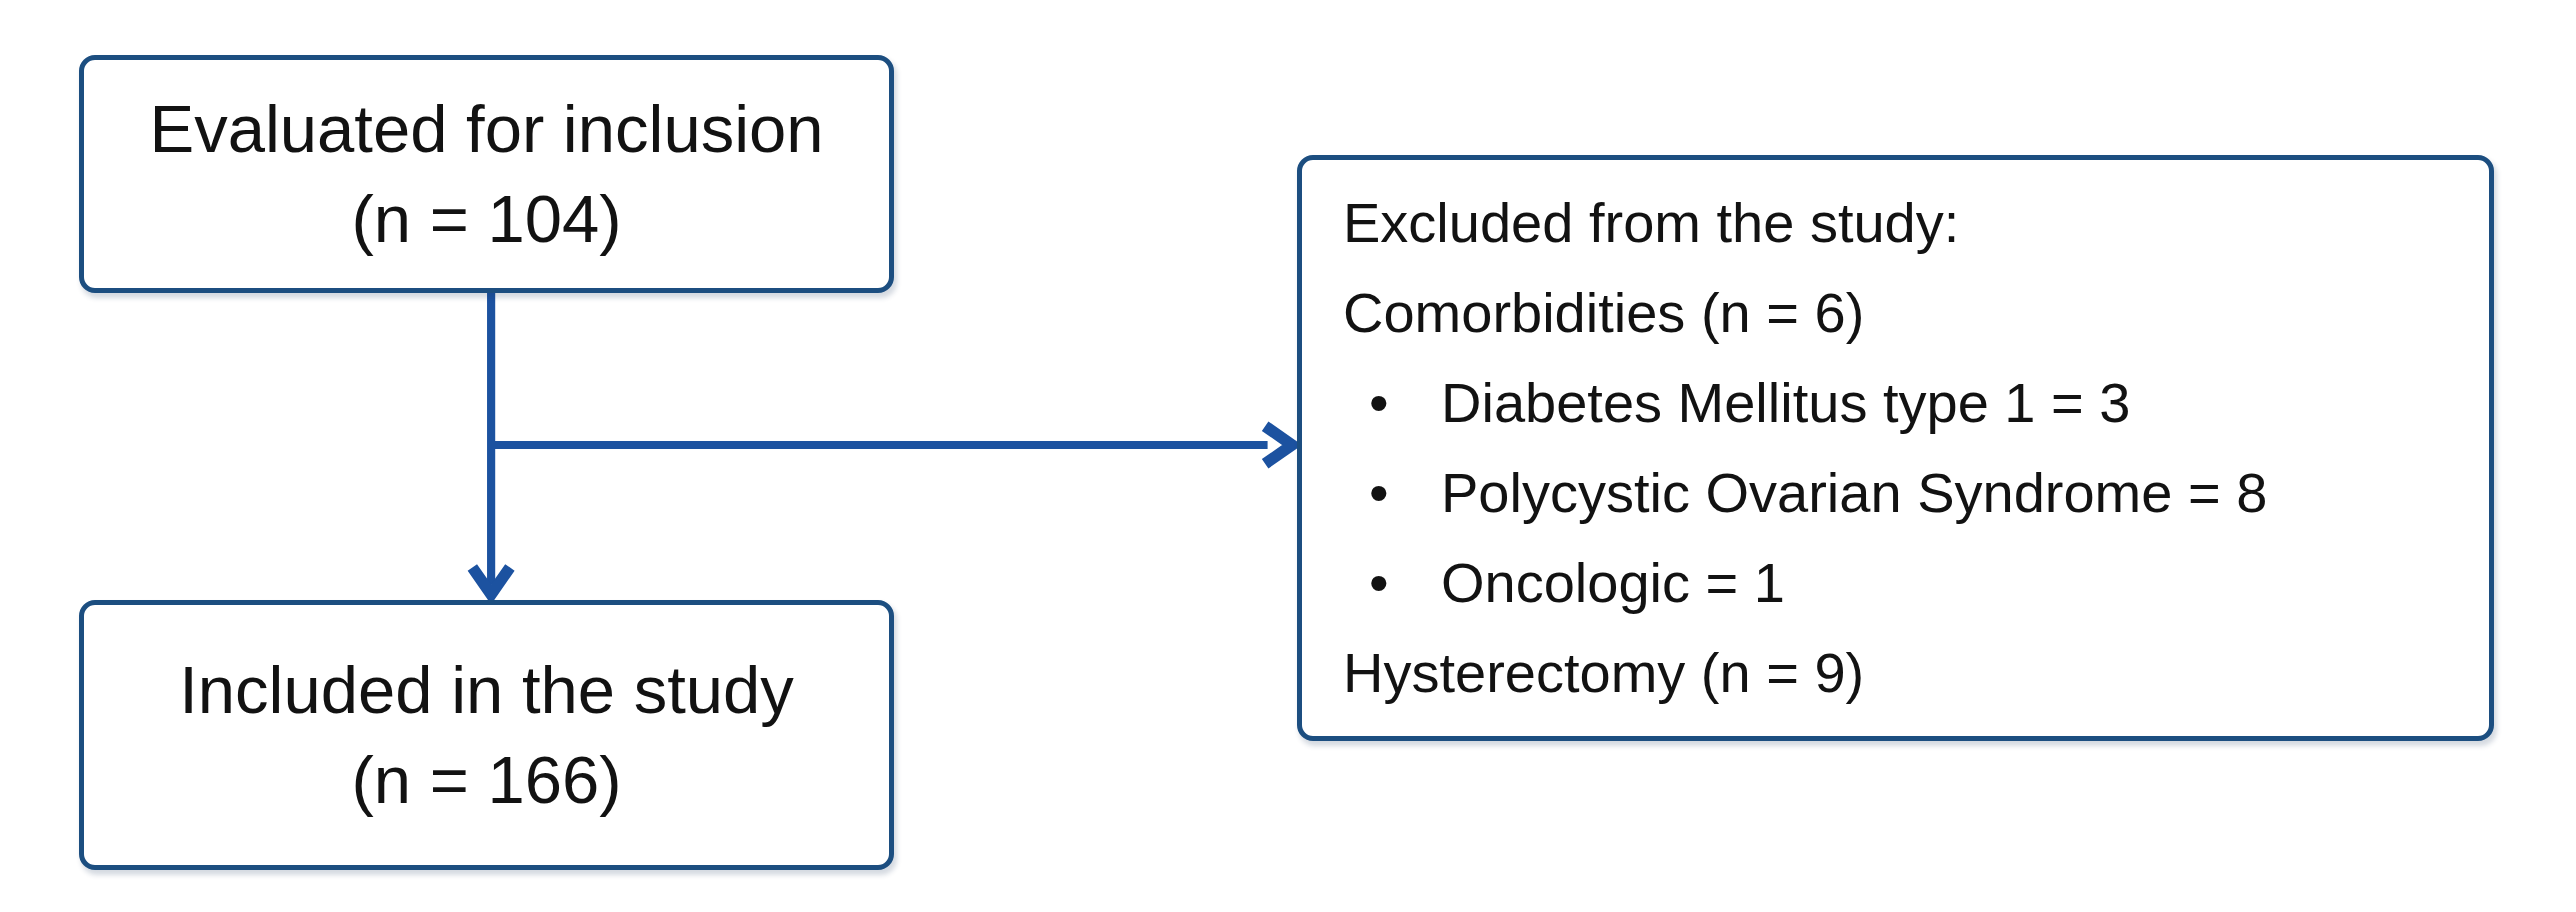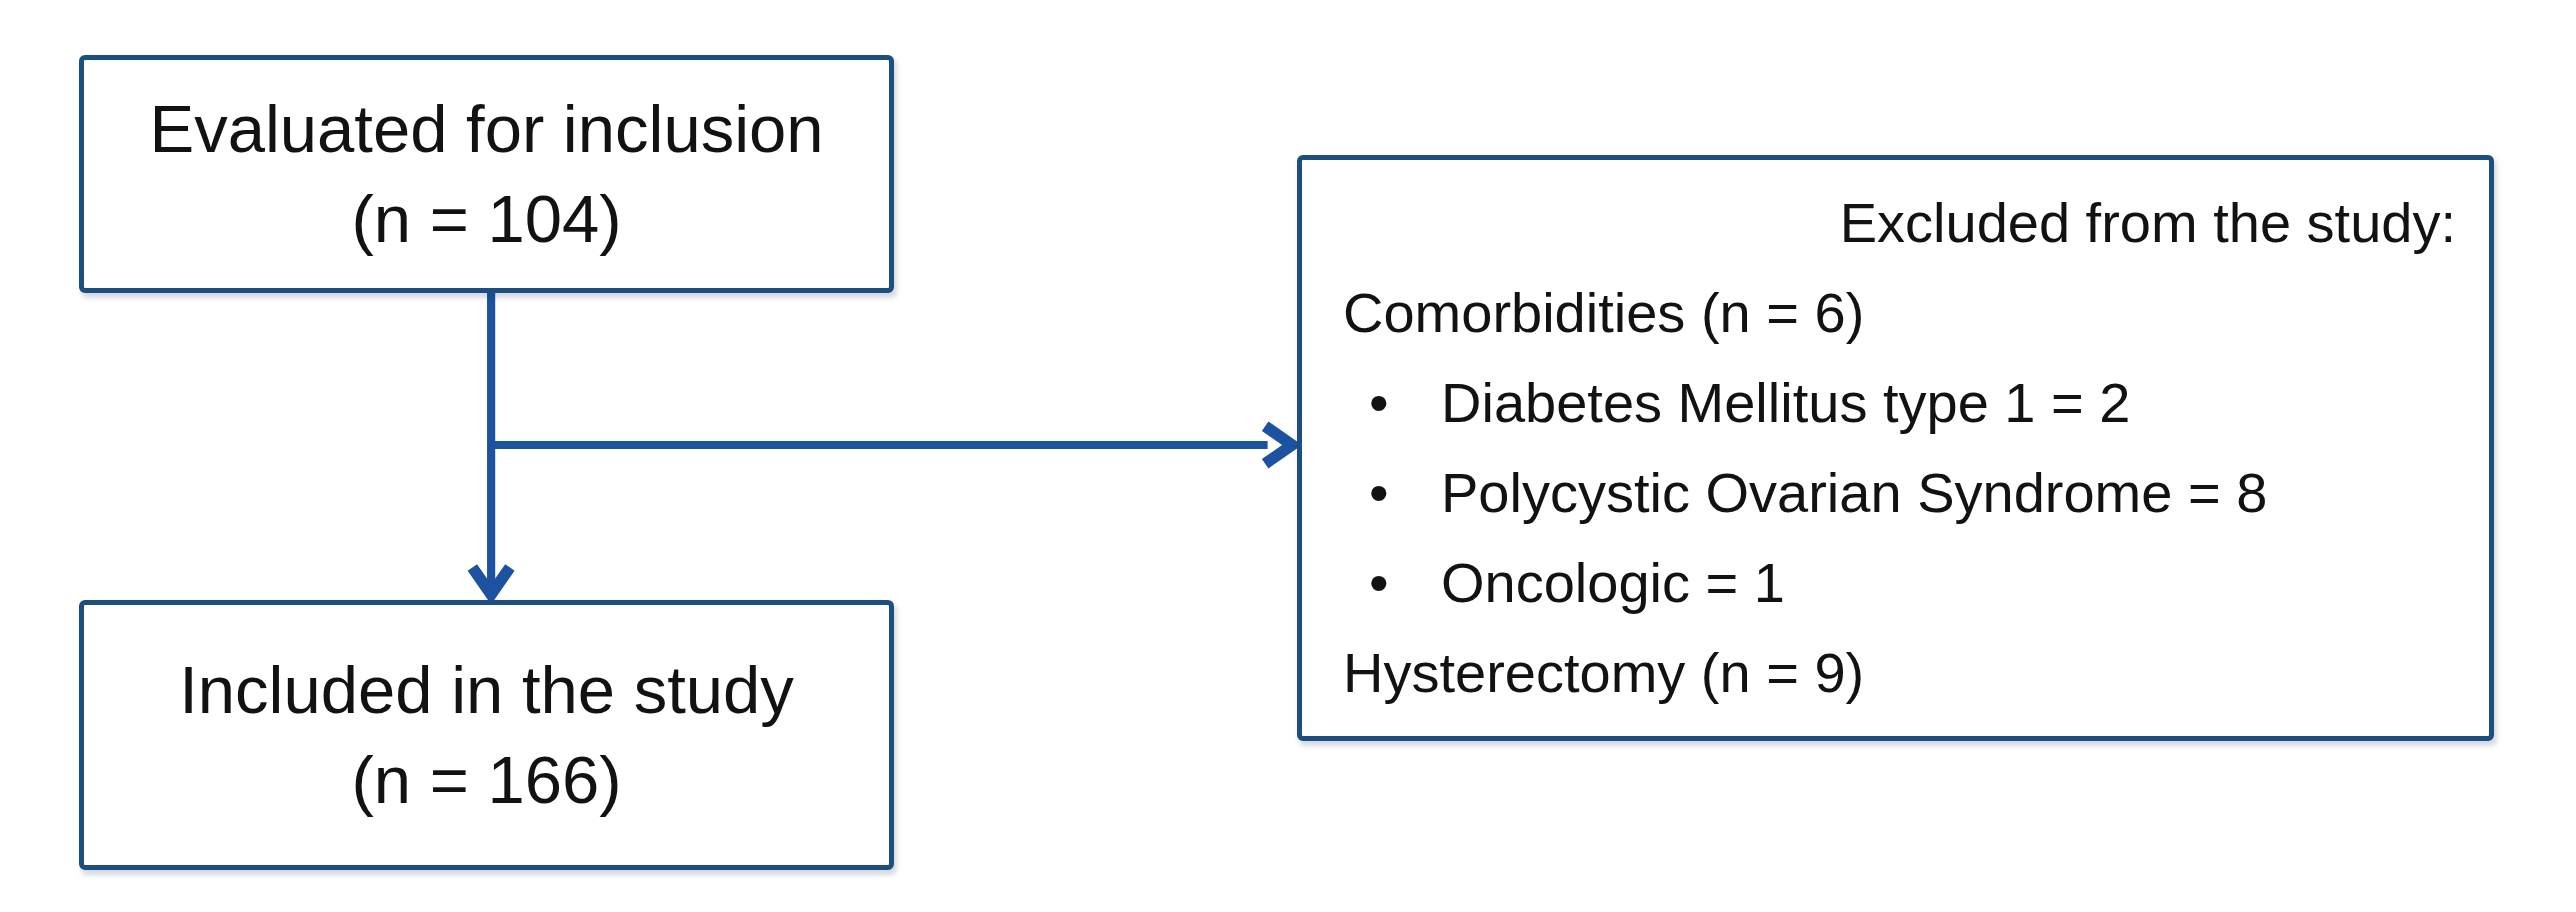--- a/index.html
+++ b/index.html
@@ -31,21 +31,21 @@
     fill: none;
     stroke-linejoin: miter;
     stroke-linecap: butt;
   }
 
   .box {
     position: absolute;
     box-sizing: border-box;
     background: #ffffff;
     border: 5.7px solid var(--box-border, #1C4E80);
-    border-radius: 6px;
+    border-radius: 16px;
     box-shadow: 2.5px 4.1px 5.7px rgba(20, 50, 90, 0.18);
   }
 
   .box.leftbox {
     left: 79px;
     width: 815px;
     display: flex;
     flex-direction: column;
     justify-content: center;
     align-items: center;
@@ -58,21 +58,21 @@
 
   #box-excluded {
     left: 1297px;
     top: 155px;
     width: 1197px;
     height: 586px;
     font-size: 56px;
     padding: 18px 33px 8.2px 41px;
   }
   .xrow { line-height: 90px; white-space: nowrap; }
-  .xrow.title { text-align: right; }
+  .xrow.title { text-align: left; }
   .xrow.bullet { padding-left: 26px; }
   .dot { display: inline-block; width: 72px; }
 </style>
 </head>
 <body>
 
 <div class="canvas">
 
   <svg class="arrows" viewBox="0 0 3154 1117" aria-hidden="true">
 
@@ -90,21 +90,21 @@
 
   <div class="box leftbox" id="box-included">
     <div class="line">Included in the study</div>
     <div class="line">(n = 166)</div>
   </div>
 
   <div class="box" id="box-excluded">
     <div class="xrow title">Excluded from the study:</div>
     <div class="xrow">Comorbidities (n = 6)</div>
     <div class="xrow bullet">
-      <span class="dot">•</span><span>Diabetes Mellitus type 1 = 2</span>
+      <span class="dot">•</span><span>Diabetes Mellitus type 1 = 3</span>
     </div>
     <div class="xrow bullet">
       <span class="dot">•</span><span>Polycystic Ovarian Syndrome = 8</span>
     </div>
     <div class="xrow bullet">
       <span class="dot">•</span><span>Oncologic = 1</span>
     </div>
     <div class="xrow">Hysterectomy (n = 9)</div>
   </div>
 

